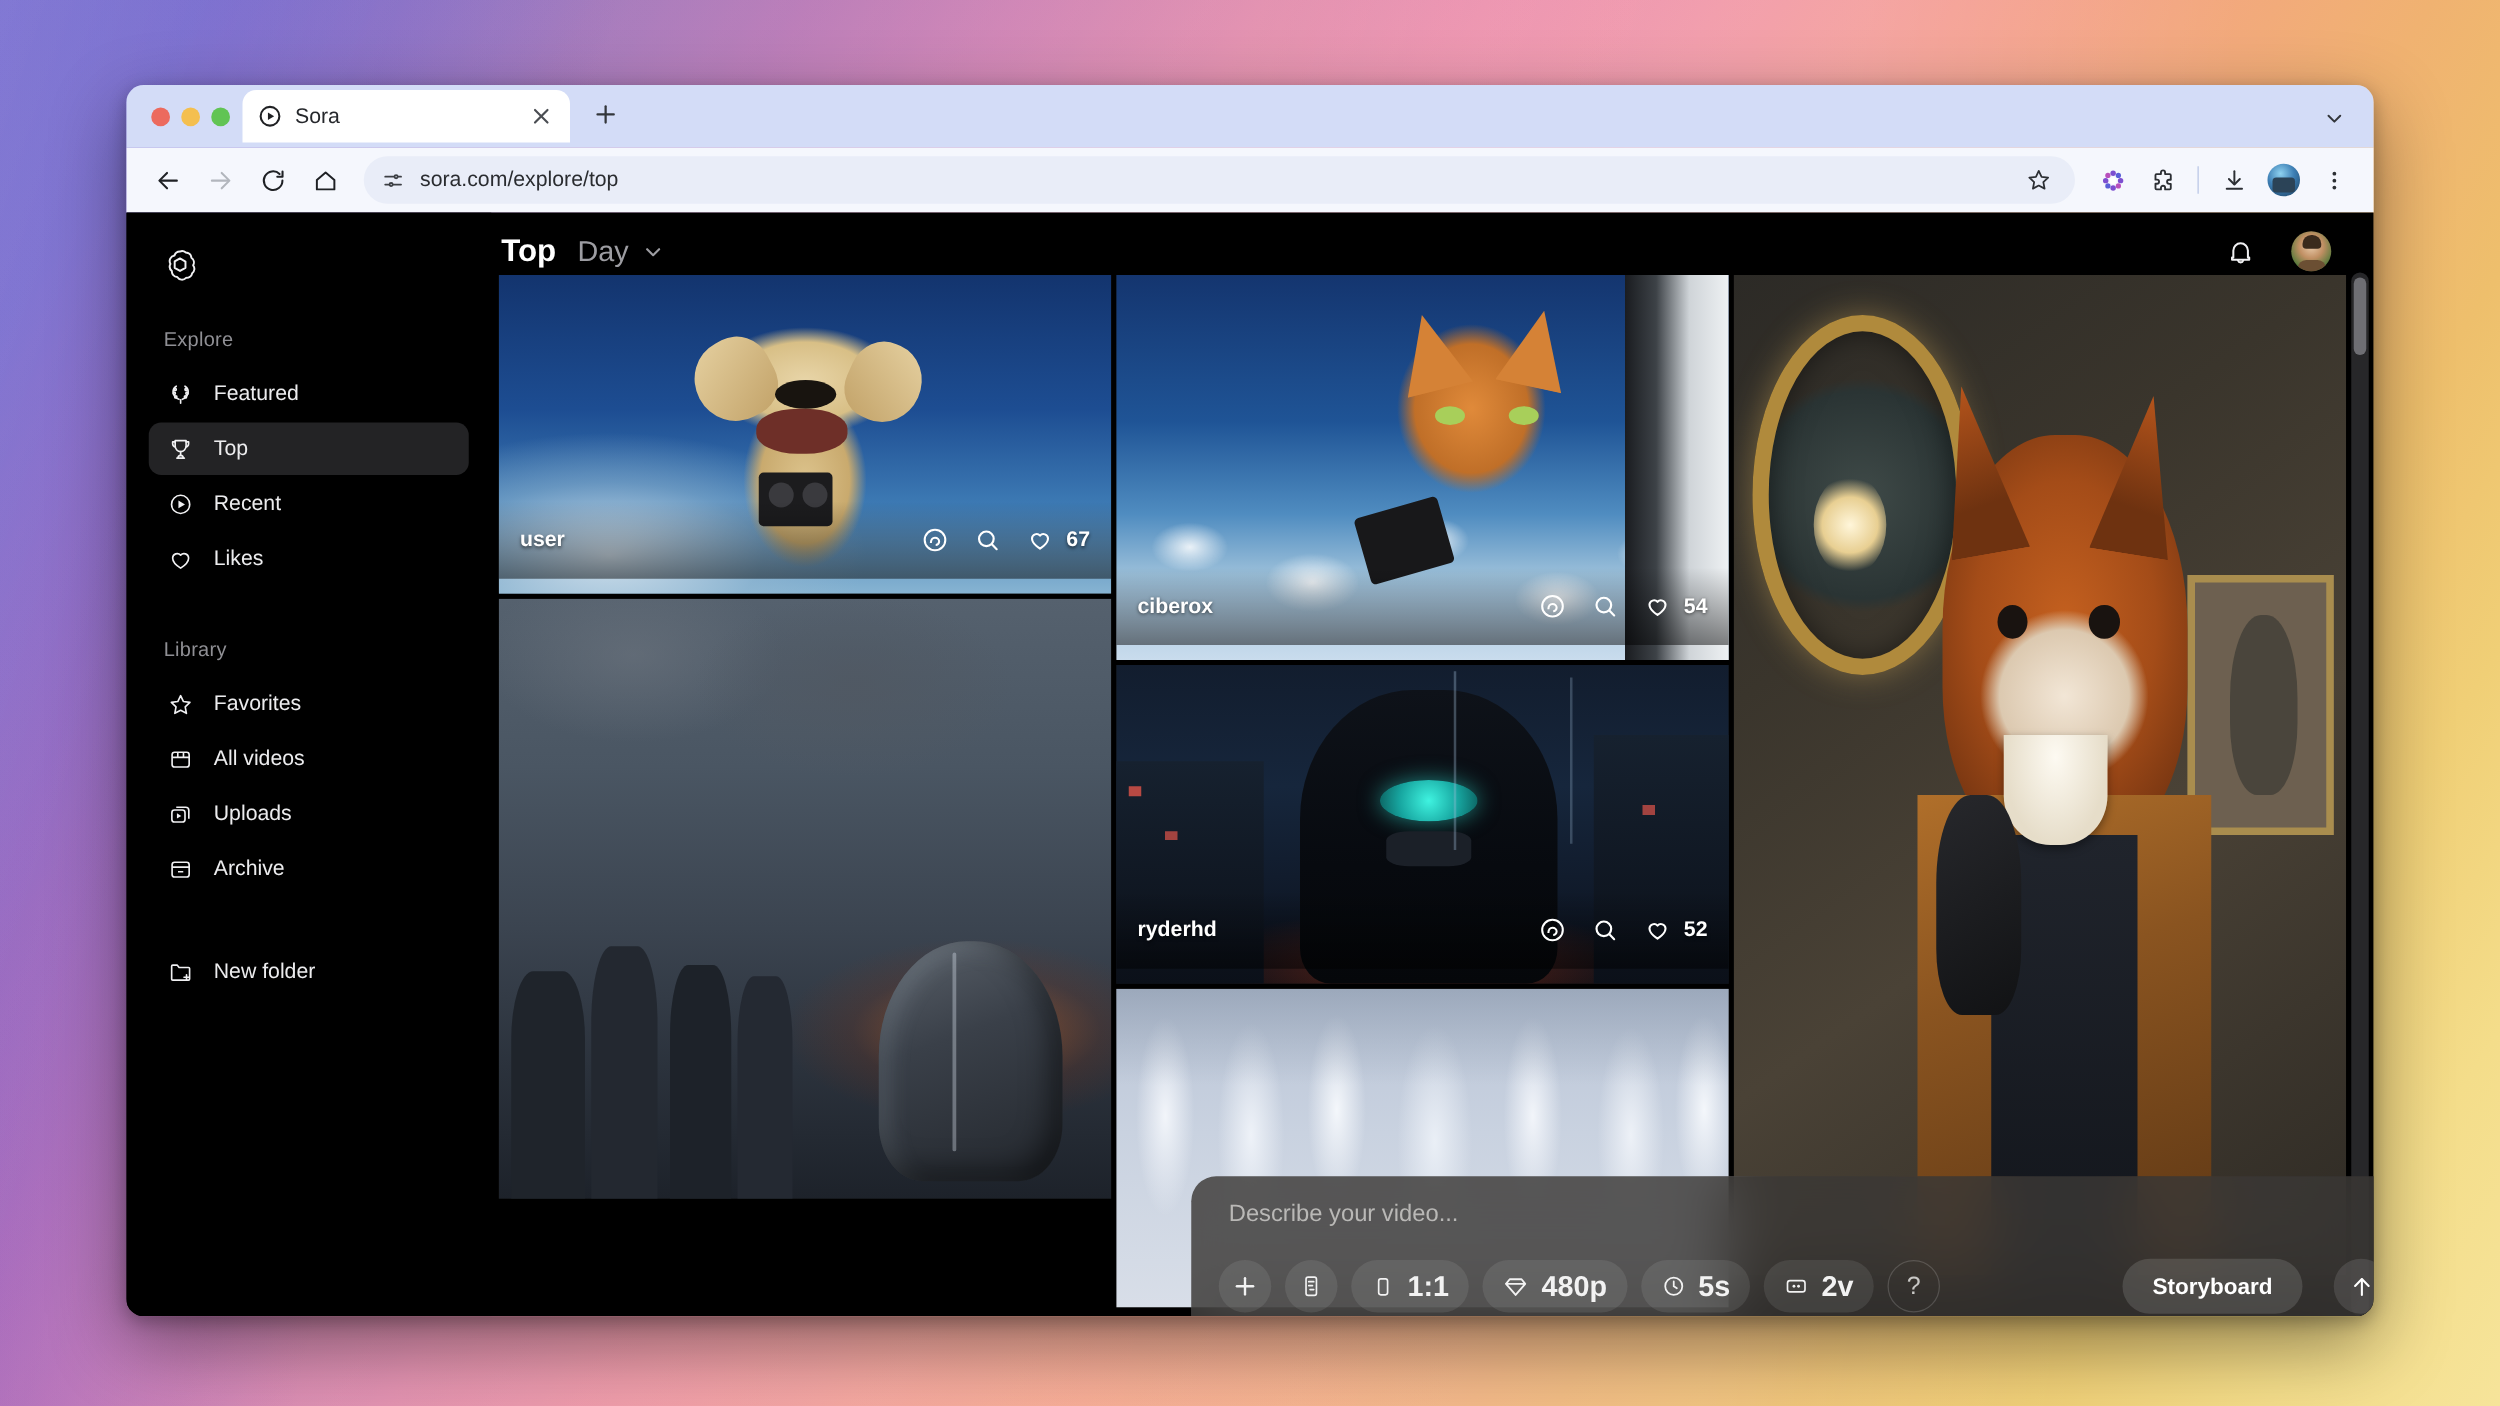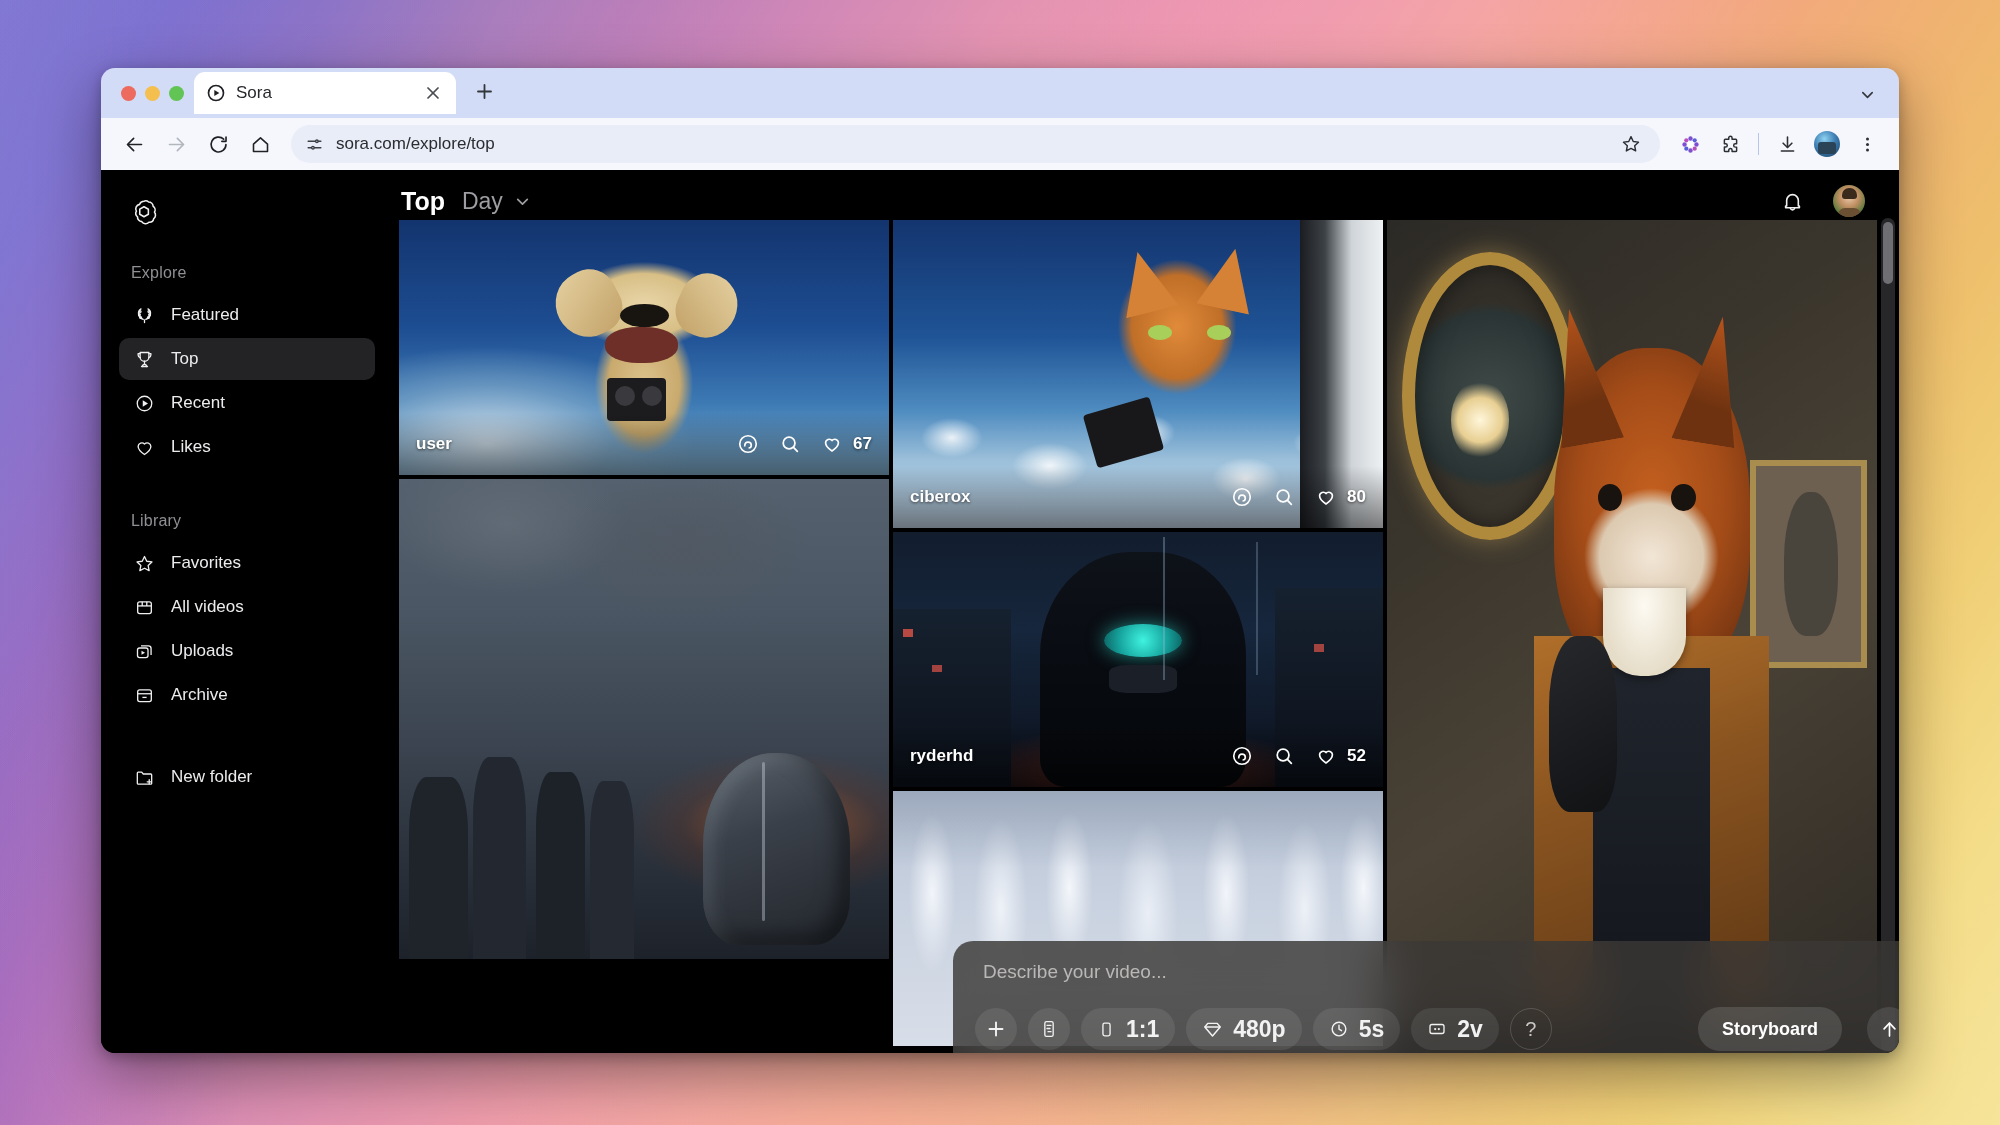--- a/index.html
+++ b/index.html
@@ -101,21 +101,21 @@
 
   
   .grid {
     position:absolute; left:0; right:22px; top:50px; bottom:0;
     display:flex; gap:4px; padding:0 0 0 6px; overflow:hidden;
   }
   .col { flex:1; display:flex; flex-direction:column; gap:4px; min-width:0; }
   .card { position:relative; width:100%; overflow:hidden; background:#111; flex:none; }
   .card .art { position:absolute; inset:0; }
   .card-overlay {
-    position:absolute; left:0; right:0; bottom:0; height:62px;
+    position:absolute; left:0; right:0; bottom:12px; height:62px;
     display:flex; align-items:center; padding:0 17px; gap:18px;
     background:linear-gradient(to top, rgba(0,0,0,0.48), rgba(0,0,0,0));
   }
   .card-user { color:#fff; font-size:17px; font-weight:bold; text-shadow:0 1px 3px rgba(0,0,0,.6); }
   .card-actions { margin-left:auto; display:flex; align-items:center; gap:17px; }
   .act { width:25px; height:25px; display:flex; align-items:center; justify-content:center; }
   .likes { display:flex; align-items:center; gap:9px; }
   .like-count { color:#fff; font-size:17px; font-weight:bold; text-shadow:0 1px 3px rgba(0,0,0,.6); }
 
   .scrollbar {
@@ -518,21 +518,21 @@
                       <circle cx="11" cy="11" r="6.4"></circle>
                         <line x1="15.8" y1="15.8" x2="20" y2="20"></line>
                     </svg>
                   </span>
                   <span class="likes">
                     <span class="act">
                       <svg width="22" height="22" viewBox="0 0 24 24" fill="none" stroke="#fff" stroke-width="1.8" stroke-linejoin="round">
                         <path d="M12 19.6s-7-4.4-7-8.9A4 4 0 0 1 12 8.2a4 4 0 0 1 7 2.5c0 4.5-7 8.9-7 8.9z"></path>
                       </svg>
                     </span>
-                    <span class="like-count">80</span>
+                    <span class="like-count">54</span>
                   </span>
                 </span>
               </div>
             </div>
 
             <div class="card" style="height:255px;">
               <div class="art" style="
                 background:
                   radial-gradient(ellipse 60% 30% at 50% 95%, rgba(200,60,20,0.45) 0%, rgba(0,0,0,0) 62%),
                   linear-gradient(to bottom, #121d2e 0%, #16263c 38%, #101a2a 72%, #0a0e16 100%);">

